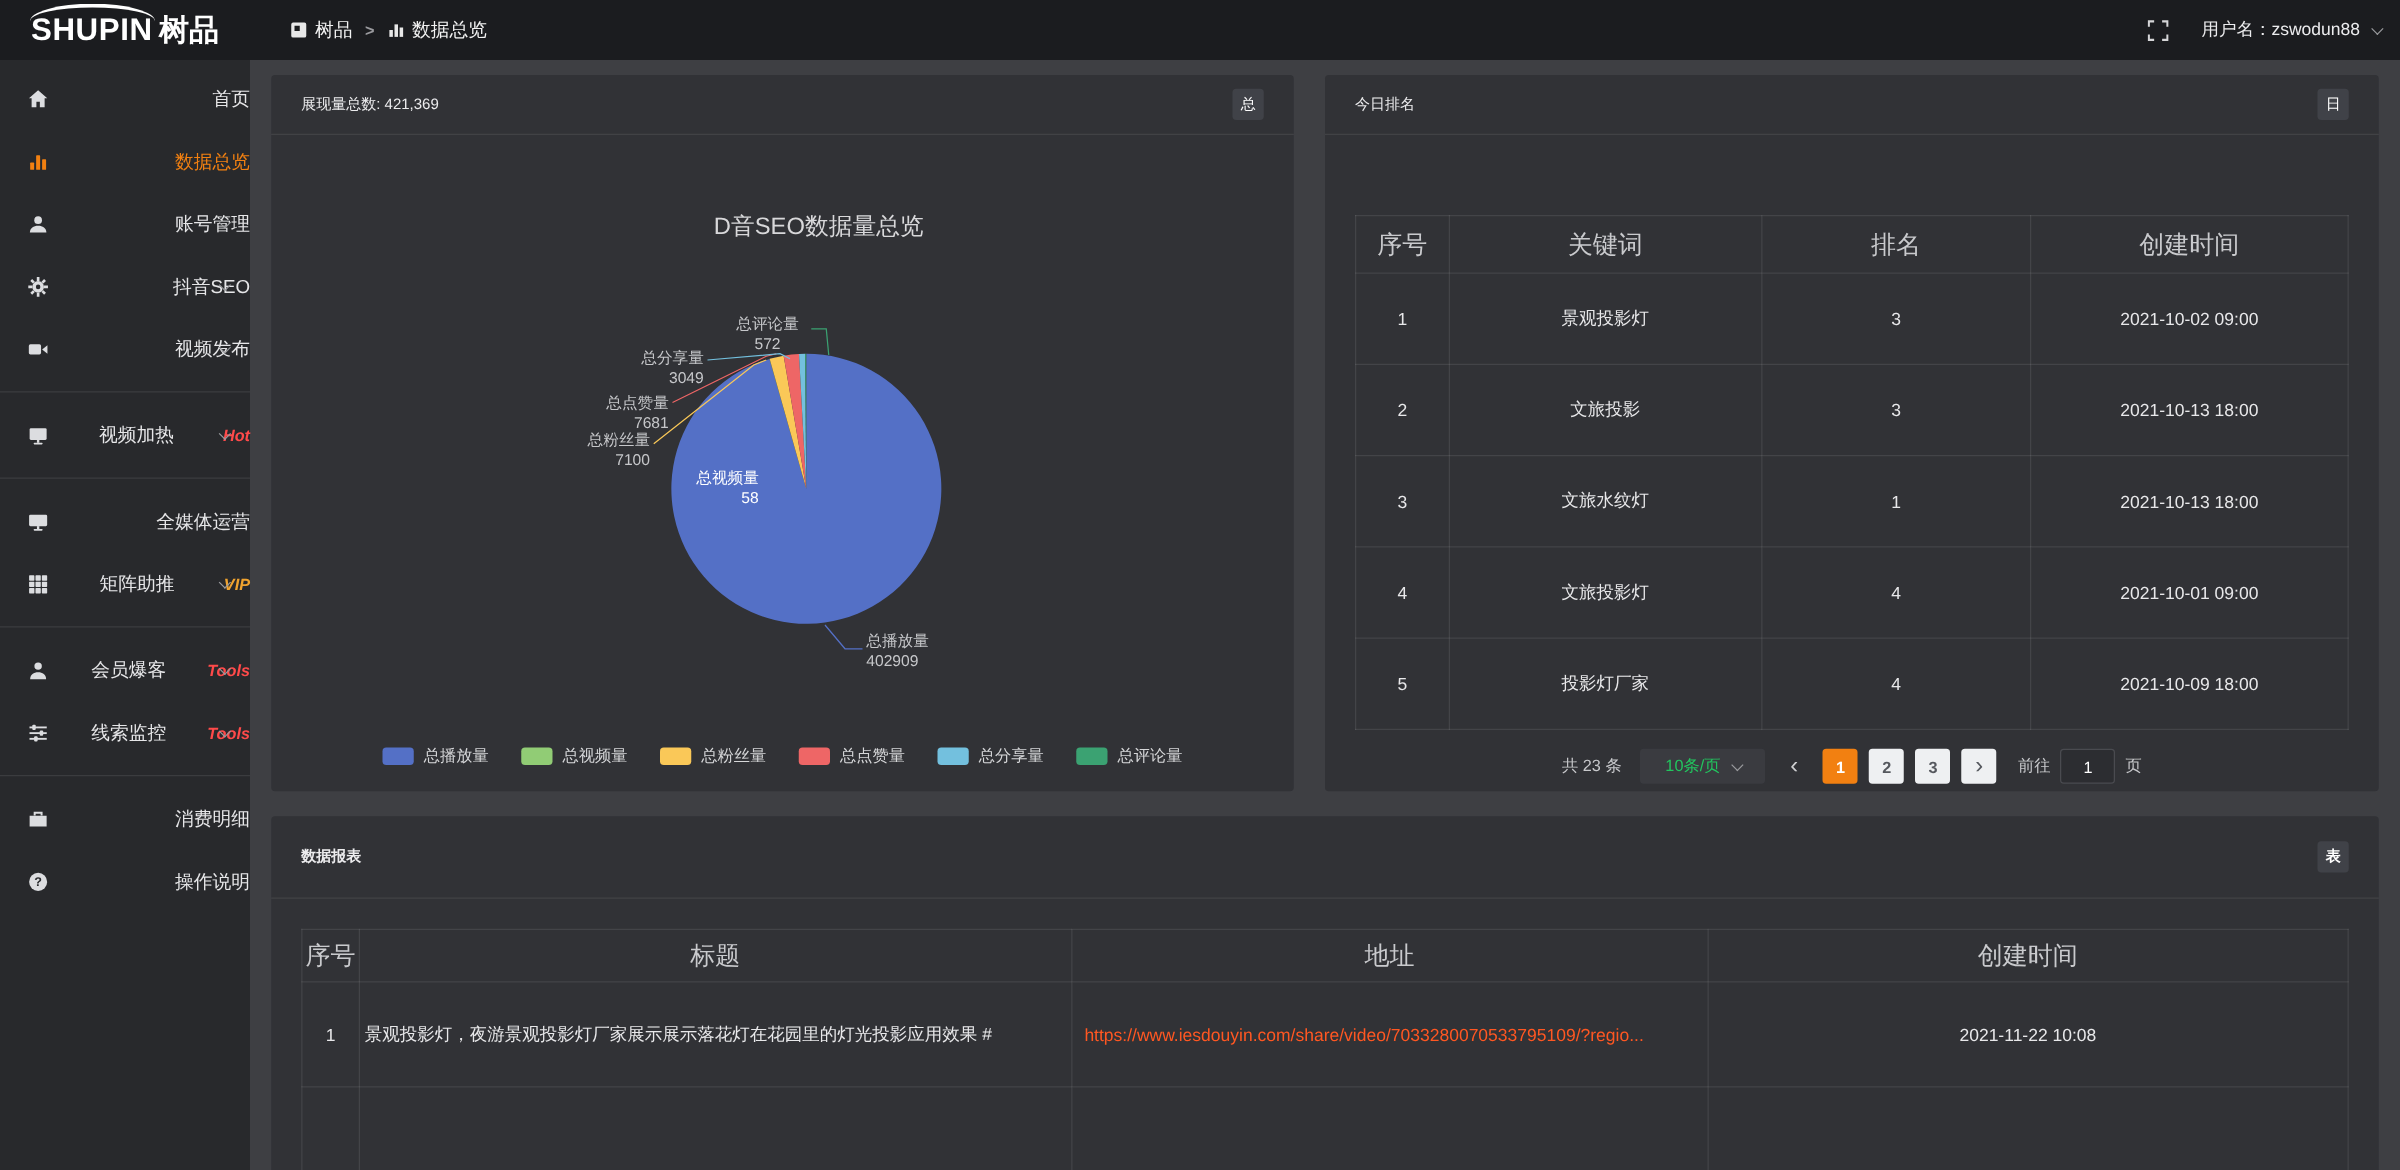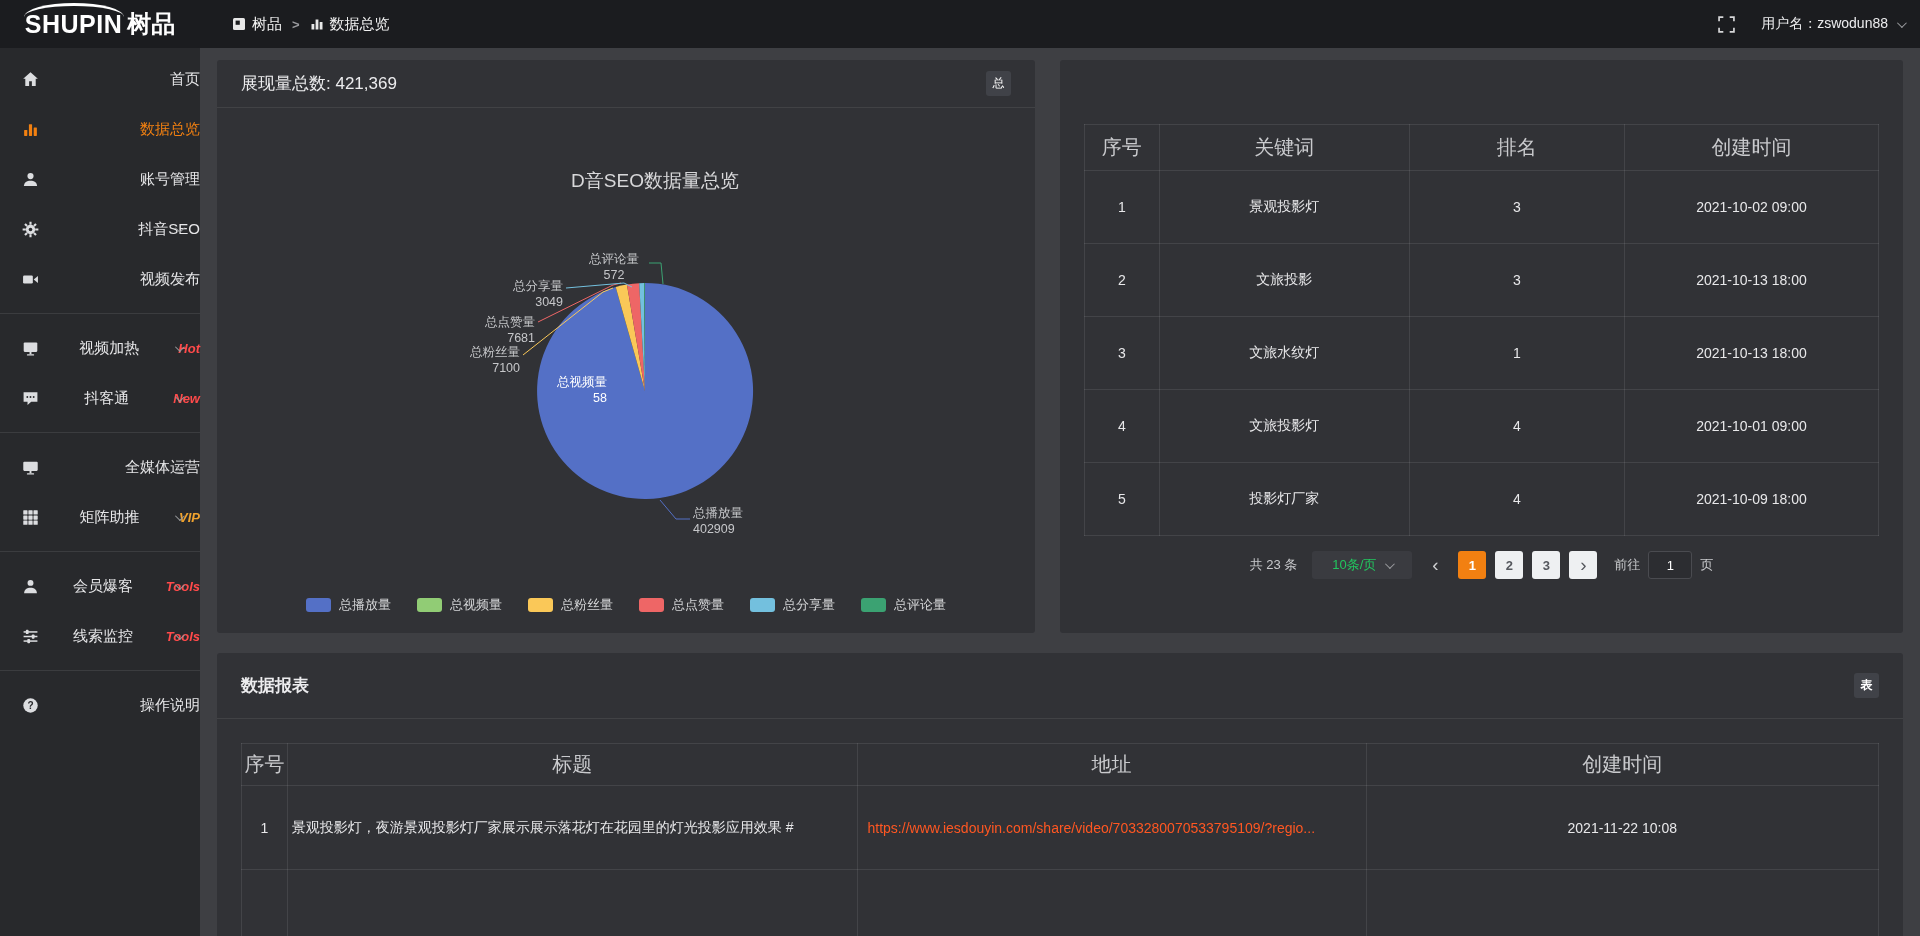--- a/index.html
+++ b/index.html
@@ -34,21 +34,21 @@
 
   
   .content { margin-left:200px; padding:15px 17px 0 17px; }
   .tabs { display:flex; gap:10px; }
   .tab { height:29px; padding:0 17px; display:flex; align-items:center; font-size:13.5px; background:#2a2b2e; color:#f0f0f0; border-radius:3px; cursor:pointer; }
   .tab.active { background:var(--accent); color:#fff; font-weight:bold; }
 
   .row { display:flex; gap:25px; margin-top:16px; }
   .panel { background:#313236; border-radius:3px; }
   .panel-head { height:48px; display:flex; align-items:center; justify-content:space-between; padding:0 24px; border-bottom:1px solid rgba(255,255,255,0.08); }
-  .panel-title { font-size:17px; color:#ececee; }
+  .panel-title { font-size:12px; color:#ececee; }
   .badge { width:25px; height:25px; background:#404248; border-radius:3px; color:#fff; font-size:12px; display:flex; align-items:center; justify-content:center; cursor:pointer; }
 
   
   .chart-panel { width:818px; height:573px; }
   .chart-body { position:relative; height:524px; }
   .chart-body > svg { position:absolute; left:0; top:0; width:818px; height:524px; }
   .chart-title { position:absolute; left:438px; top:60px; transform:translateX(-50%); font-size:19px; color:#d8d8da; white-space:nowrap; }
   .pie-label { position:absolute; font-size:12.5px; line-height:16px; color:#c6c7ca; white-space:nowrap; }
   .pie-label.inside { color:#fff; }
   .legend { position:absolute; left:0; right:0; bottom:18px; display:flex; justify-content:center; align-items:center; gap:26px; }
@@ -203,35 +203,20 @@
               <rect x="1.6" y="2.4" width="12.8" height="8.8" rx="1"></rect>
               <rect x="7.1" y="11.2" width="1.8" height="2.2"></rect>
               <rect x="4.6" y="13.3" width="6.8" height="1.3" rx="0.6"></rect>
             </g>
           </svg>
         </span>
         <span class="lbl">视频加热</span>
         <span class="tag" style="color: rgb(255, 74, 74);">Hot</span>
         <span class="chev"></span>
       </div>
-      <div class="side-item">
-        <span class="ic">
-          <svg viewBox="0 0 16 16">
-            <path fill="currentColor" d="M1.5 2.2h13v8.8H8.7l-3.5 3v-3H1.5z"></path>
-            <g fill="#28292c">
-              <circle cx="5" cy="6.6" r="0.9"></circle>
-              <circle cx="8" cy="6.6" r="0.9"></circle>
-              <circle cx="11" cy="6.6" r="0.9"></circle>
-            </g>
-          </svg>
-        </span>
-        <span class="lbl">抖客通</span>
-        <span class="tag" style="color: rgb(255, 74, 74);">New</span>
-        <span class="chev"></span>
-      </div>
       <div class="side-div"></div>
       <div class="side-item">
         <span class="ic">
           <svg viewBox="0 0 16 16">
             <g fill="currentColor">
               <rect x="1.2" y="2.6" width="13.6" height="8.6" rx="1"></rect>
               <rect x="7.1" y="11.2" width="1.8" height="2.2"></rect>
               <rect x="4.6" y="13.3" width="6.8" height="1.3" rx="0.6"></rect>
             </g>
           </svg>
@@ -284,20 +269,31 @@
               <rect x="1.5" y="11.6" width="13" height="1.4"></rect>
               <rect x="5" y="10.3" width="2.6" height="4" rx="0.8"></rect>
             </g>
           </svg>
         </span>
         <span class="lbl">线索监控</span>
         <span class="tag" style="color: rgb(255, 74, 74);">Tools</span>
         <span class="chev"></span>
       </div>
       <div class="side-div"></div>
+      <div class="side-item">
+        <span class="ic">
+          <svg viewBox="0 0 16 16">
+            <g fill="currentColor">
+              <path d="M1.6 5.2h12.8v8.2H1.6z"></path>
+              <path d="M5.4 5V3h5.2v2" fill="none" stroke="currentColor" stroke-width="1.5"></path>
+            </g>
+          </svg>
+        </span>
+        <span class="lbl">消费明细</span>
+      </div>
       <div class="side-item">
         <span class="ic">
           <svg viewBox="0 0 16 16">
             <circle cx="8" cy="8" r="6.8" fill="currentColor"></circle>
             <text x="8" y="11.3" text-anchor="middle" font-size="9.5" font-weight="bold" fill="#28292c">?</text>
           </svg>
         </span>
         <span class="lbl">操作说明</span>
       </div>
     </div>
@@ -382,20 +378,24 @@
             </span>
             <span class="legend-item">
               <span class="legend-chip" style="background: rgb(59, 162, 114);"></span>
               <span class="t">总评论量</span>
             </span>
           </div>
       </div>
     </section>
 
     <section class="panel rank-panel">
+      <div class="panel-head">
+        <span class="panel-title">今日排名</span>
+        <span class="badge">日</span>
+      </div>
       <div class="rank-body">
         <table>
           <colgroup>
               <col style="width:9.4%">
               <col style="width:31.5%">
               <col style="width:27.1%">
               <col style="width:32%">
             </colgroup>
           <thead>
               <tr id="rank-head">

